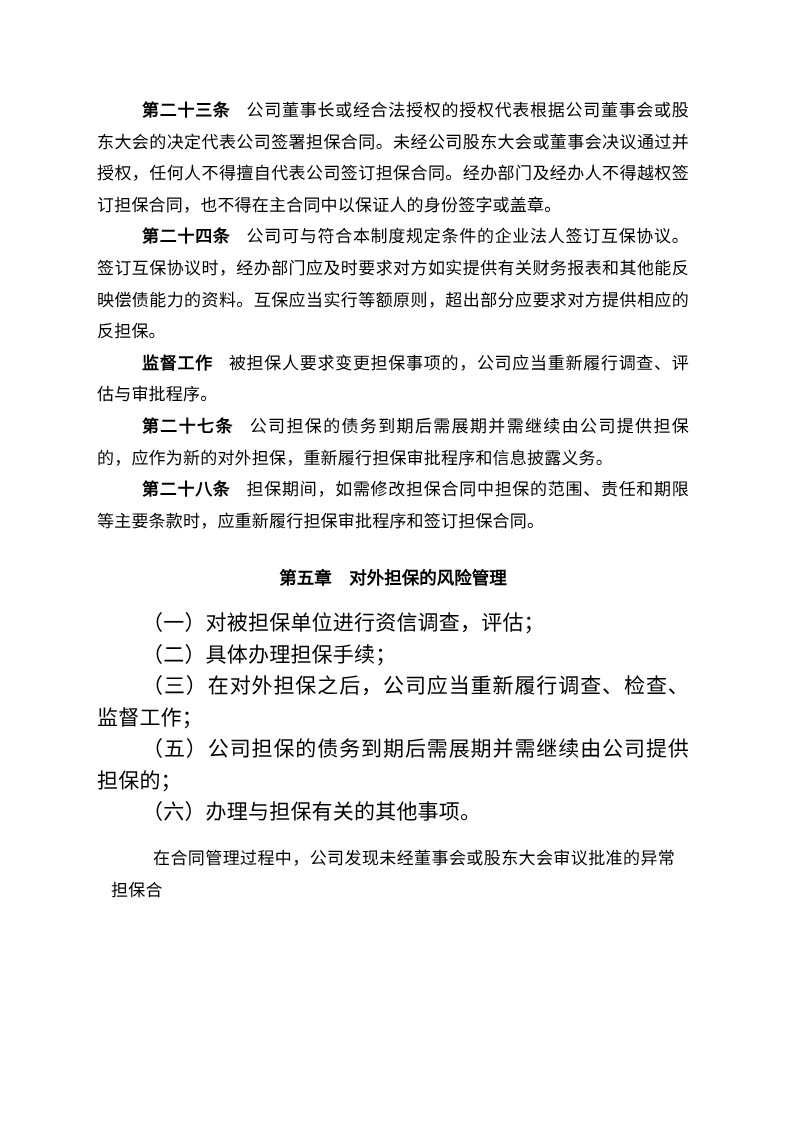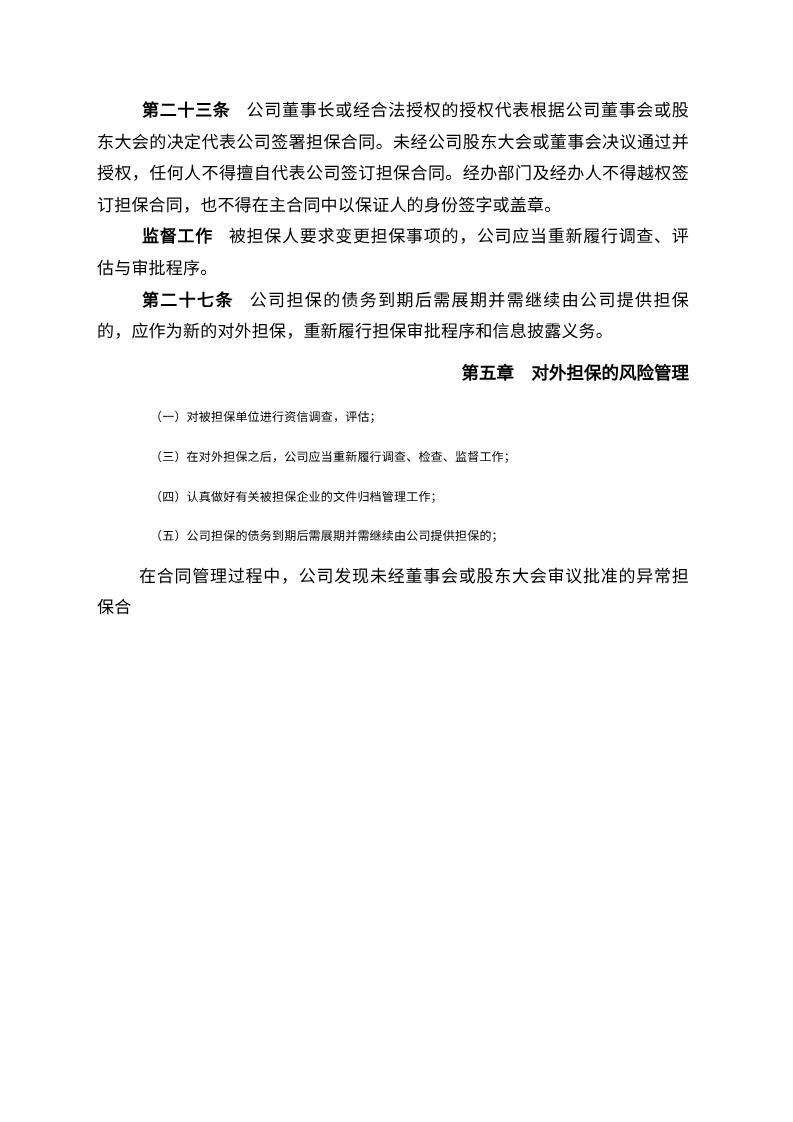--- a/index.html
+++ b/index.html
@@ -27,62 +27,65 @@
     line-height: 31.6px;
     text-align: justify;
     text-indent: 45px;
     letter-spacing: 0.2px;
   }
   .article-label {
     font-weight: bold;
     margin-right: 16px;
   }
   .chapter-heading {
-    margin: 10px 0 13px 0;
+    margin: 26px 0 13px 0;
     font-size: 17.5px;
     line-height: 31.6px;
     font-weight: bold;
-    text-align: right;
+    text-align: center;
     text-indent: 0;
   }
   .duty {
-    margin: 8px;
-    font-size: 12px;
+    margin: 0;
+    font-size: 21px;
     line-height: 31.6px;
     text-align: justify;
     text-indent: 45px;
     letter-spacing: 0.2px;
   }
   .closing {
-    margin: 0;
+    margin: 14px;
     font-size: 17px;
     line-height: 31.6px;
     text-align: justify;
     text-indent: 42px;
     letter-spacing: 0.2px;
   }
 </style>
 </head>
 <body>
 
 <div class="page">
 
   <p class="para"><span class="article-label">第二十三条</span><span>公司董事长或经合法授权的授权代表根据公司董事会或股东大会的决定代表公司签署担保合同。未经公司股东大会或董事会决议通过并授权，任何人不得擅自代表公司签订担保合同。经办部门及经办人不得越权签订担保合同，也不得在主合同中以保证人的身份签字或盖章。</span></p>
 
+  <p class="para"><span class="article-label">第二十四条</span><span>公司可与符合本制度规定条件的企业法人签订互保协议。签订互保协议时，经办部门应及时要求对方如实提供有关财务报表和其他能反映偿债能力的资料。互保应当实行等额原则，超出部分应要求对方提供相应的反担保。</span></p>
 
 
   <p class="para"><span class="article-label">监督工作</span><span>被担保人要求变更担保事项的，公司应当重新履行调查、评估与审批程序。</span></p>
 
   <p class="para"><span class="article-label">第二十七条</span><span>公司担保的债务到期后需展期并需继续由公司提供担保的，应作为新的对外担保，重新履行担保审批程序和信息披露义务。</span></p>
 
+  <p class="para"><span class="article-label">第二十八条</span><span>担保期间，如需修改担保合同中担保的范围、责任和期限等主要条款时，应重新履行担保审批程序和签订担保合同。</span></p>
 
   <h2 class="chapter-heading">第五章　对外担保的风险管理</h2>
 
 
   <p class="duty">（一）对被担保单位进行资信调查，评估；</p>
+  <p class="duty">（二）具体办理担保手续；</p>
   <p class="duty">（三）在对外担保之后，公司应当重新履行调查、检查、监督工作；</p>
-  <p class="duty">（四）认真做好有关被担保企业的文件归档管理工作；</p>
   <p class="duty">（五）公司担保的债务到期后需展期并需继续由公司提供担保的；</p>
+  <p class="duty">（六）办理与担保有关的其他事项。</p>
 
 
   <p class="closing">在合同管理过程中，公司发现未经董事会或股东大会审议批准的异常担保合</p>
 
 </div>
 
 </body></html>

